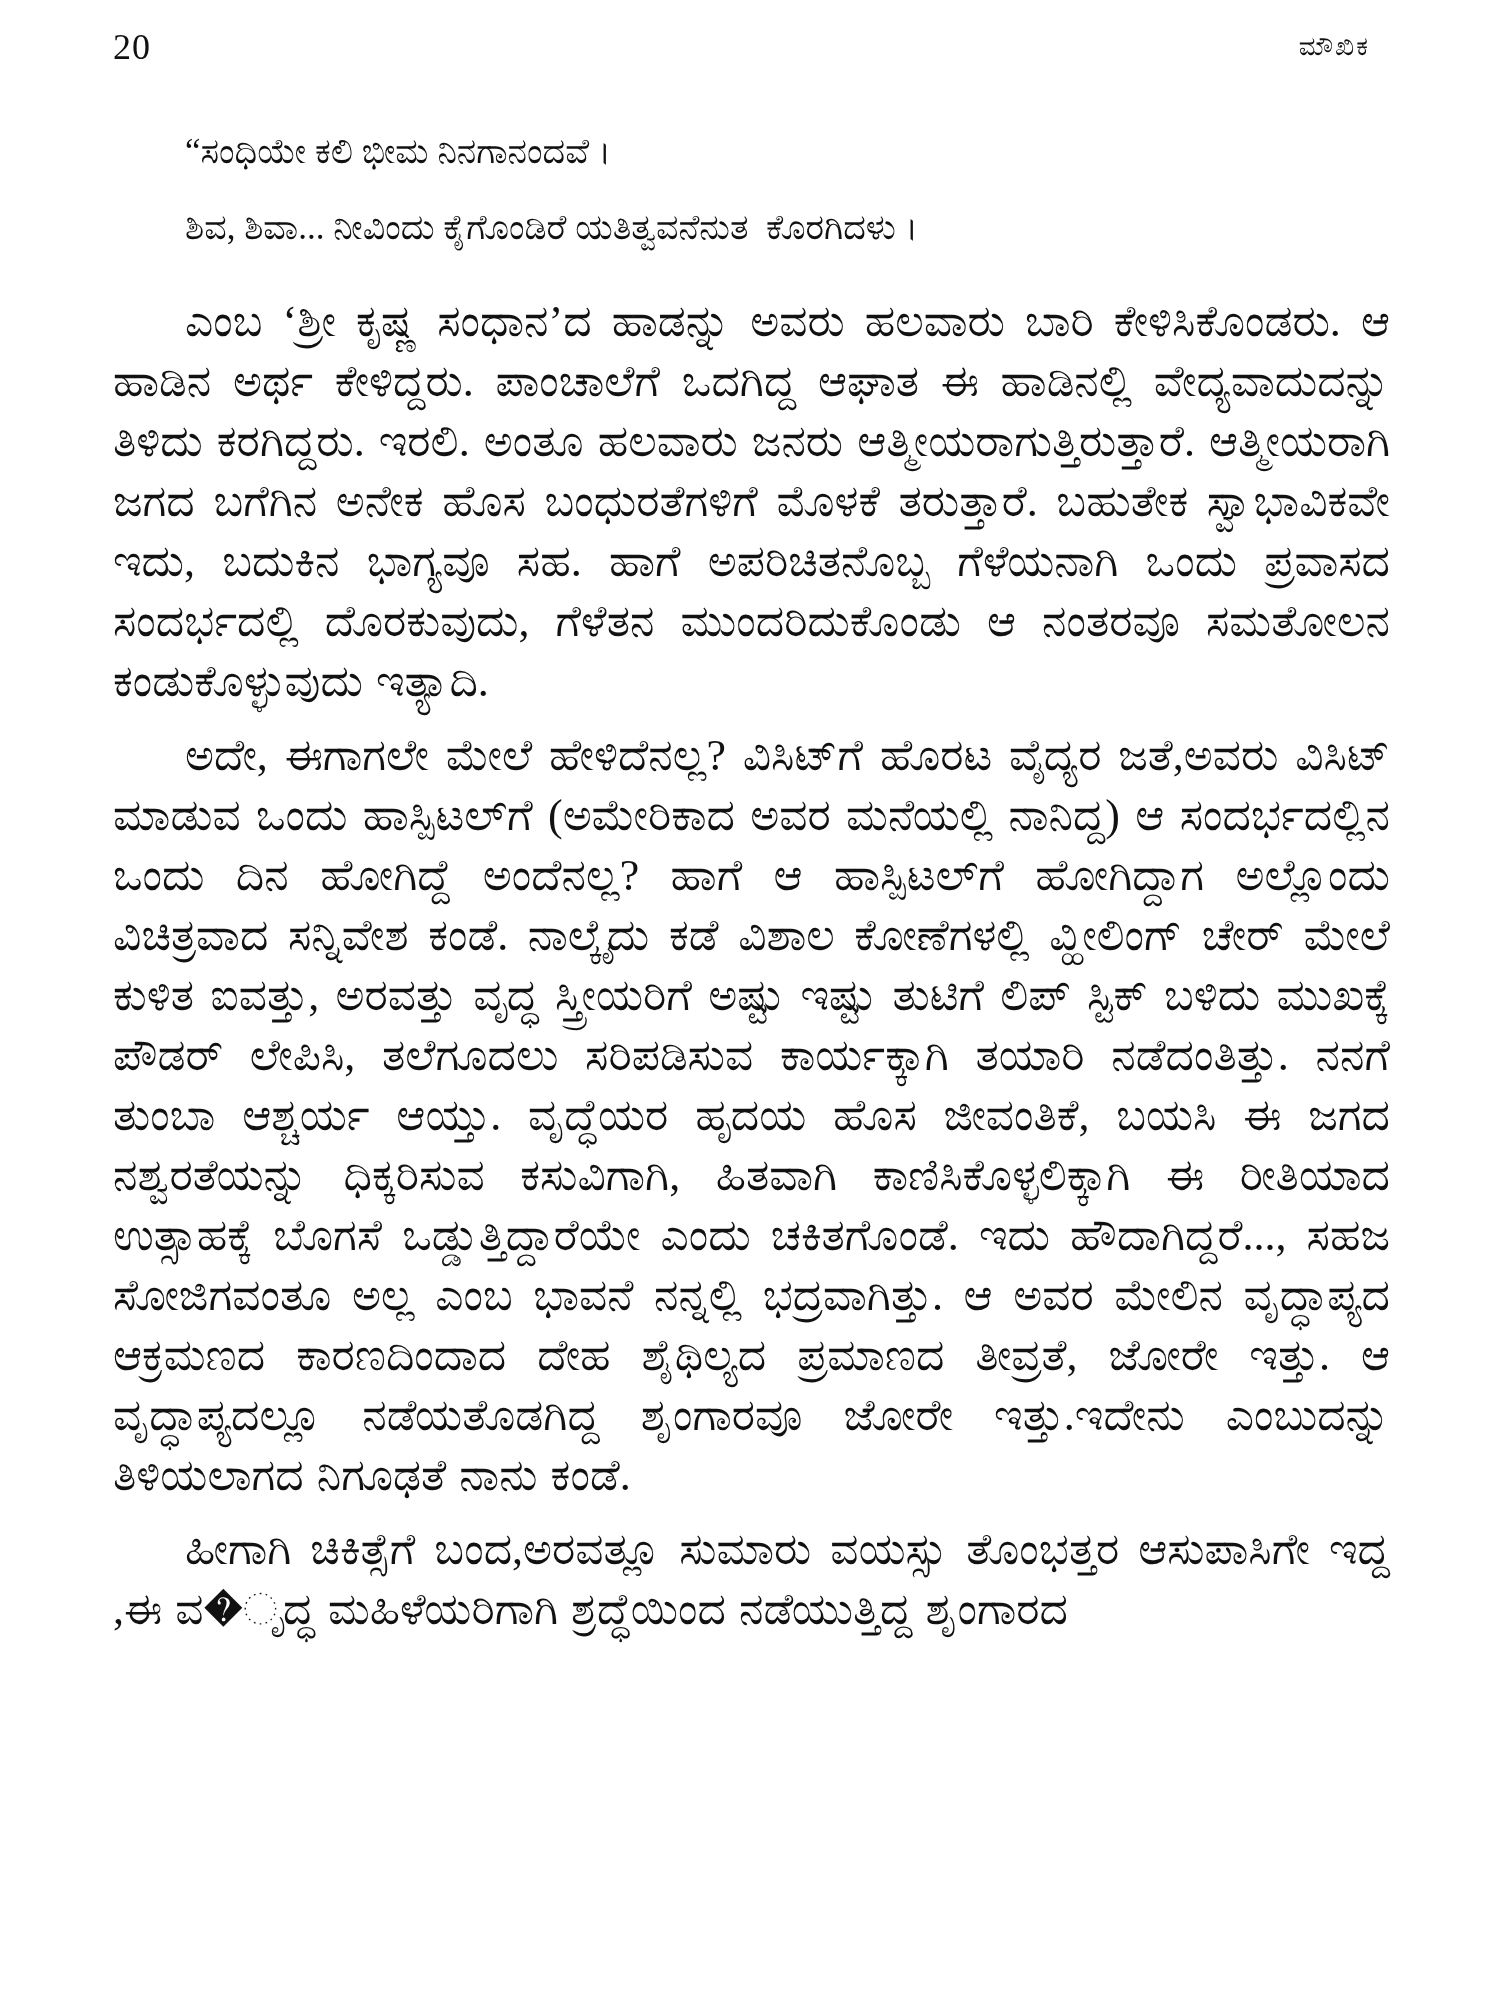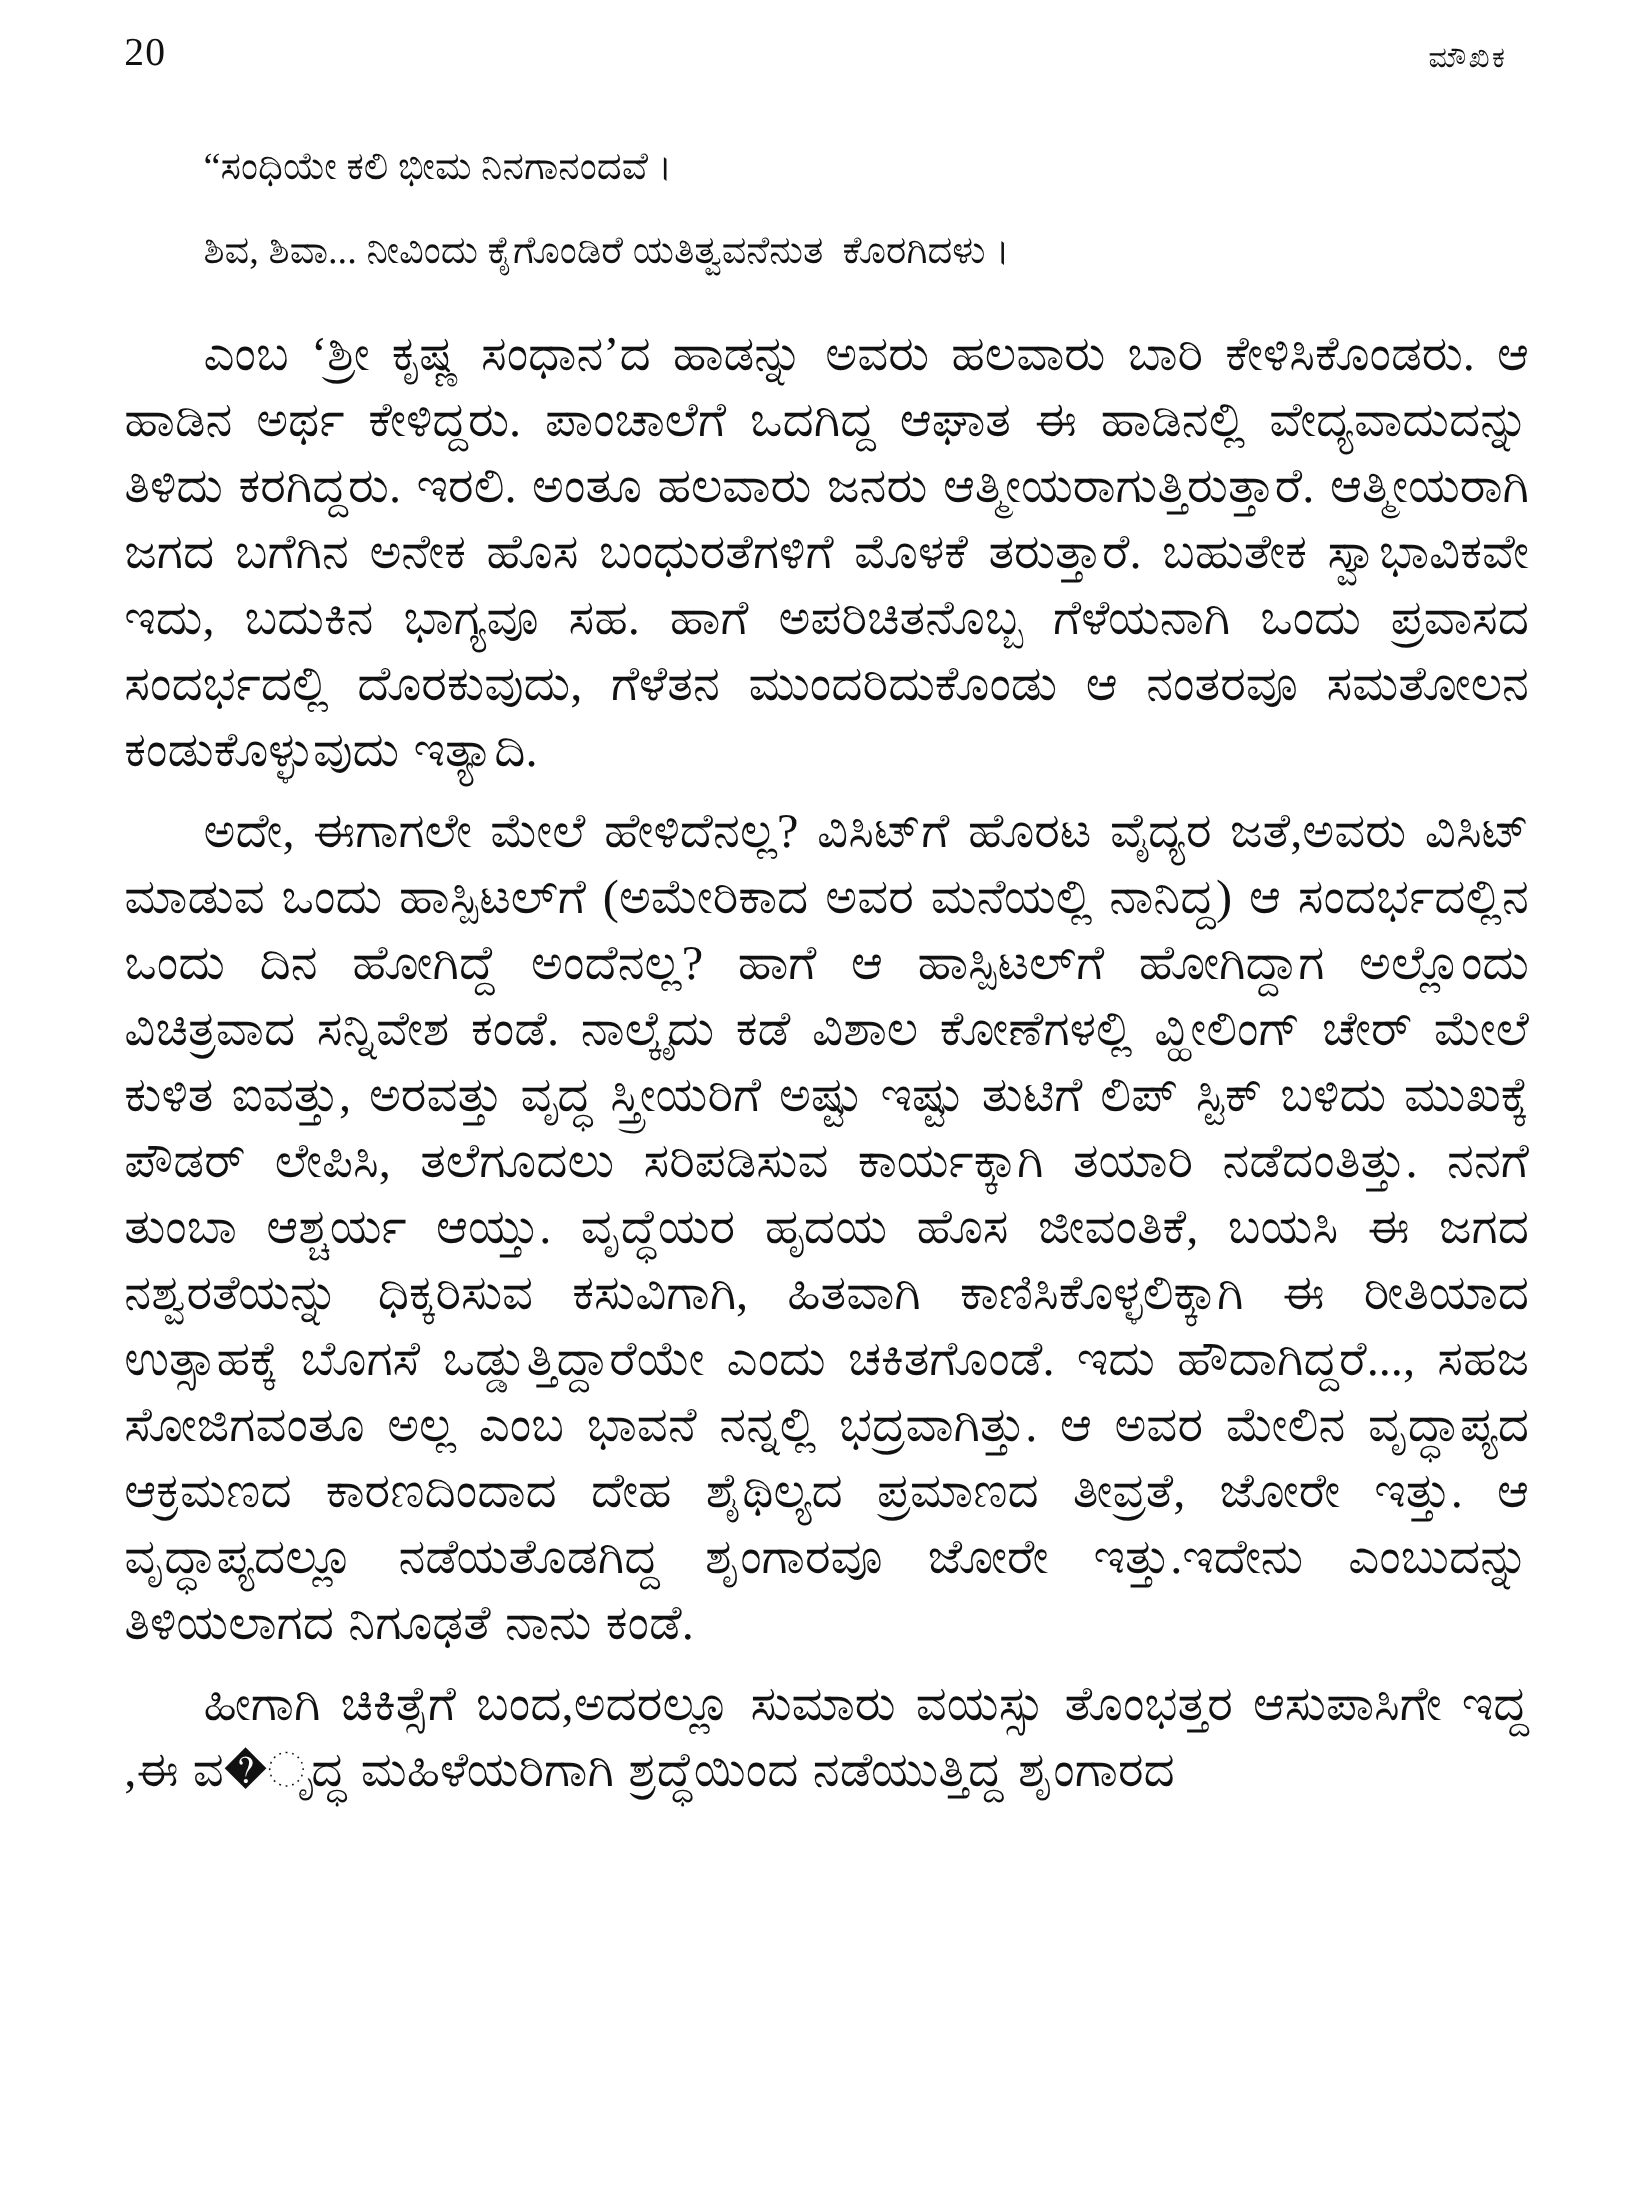--- a/index.html
+++ b/index.html
@@ -11,21 +11,21 @@
     margin: 0 auto;
     background: #ffffff;
     color: #111111;
     font-family: "Liberation Serif", "DejaVu Serif", serif;
     padding: 26px 110px 0 113px;
     overflow: hidden;
   }
   .page-header {
     display: flex;
     justify-content: space-between;
-    align-items: flex-end;
+    align-items: center;
     gap: 11px;
   }
   .page-number {
     font-size: 36px;
     font-weight: 400;
     letter-spacing: 1px;
   }
   .running-title {
     font-size: 26px;
     font-weight: 400;
@@ -67,16 +67,16 @@
   </header>
 
   <section class="poem">
     <div class="poem-line">“ಸಂಧಿಯೇ ಕಲಿ ಭೀಮ ನಿನಗಾನಂದವೆ ।</div>
     <div class="poem-line">ಶಿವ, ಶಿವಾ... ನೀವಿಂದು ಕೈಗೊಂಡಿರೆ ಯತಿತ್ವವನೆನುತ  ಕೊರಗಿದಳು ।</div>
   </section>
 
   <section class="body-text">
     <p class="para">ಎಂಬ ‘ಶ್ರೀ ಕೃಷ್ಣ ಸಂಧಾನ’ದ ಹಾಡನ್ನು ಅವರು ಹಲವಾರು ಬಾರಿ ಕೇಳಿಸಿಕೊಂಡರು. ಆ ಹಾಡಿನ ಅರ್ಥ ಕೇಳಿದ್ದರು. ಪಾಂಚಾಲೆಗೆ ಒದಗಿದ್ದ ಆಘಾತ ಈ ಹಾಡಿನಲ್ಲಿ ವೇದ್ಯವಾದುದನ್ನು ತಿಳಿದು ಕರಗಿದ್ದರು. ಇರಲಿ. ಅಂತೂ ಹಲವಾರು ಜನರು ಆತ್ಮೀಯರಾಗುತ್ತಿರುತ್ತಾರೆ. ಆತ್ಮೀಯರಾಗಿ ಜಗದ ಬಗೆಗಿನ ಅನೇಕ ಹೊಸ ಬಂಧುರತೆಗಳಿಗೆ ಮೊಳಕೆ ತರುತ್ತಾರೆ. ಬಹುತೇಕ ಸ್ವಾಭಾವಿಕವೇ ಇದು, ಬದುಕಿನ ಭಾಗ್ಯವೂ ಸಹ. ಹಾಗೆ ಅಪರಿಚಿತನೊಬ್ಬ ಗೆಳೆಯನಾಗಿ ಒಂದು ಪ್ರವಾಸದ ಸಂದರ್ಭದಲ್ಲಿ ದೊರಕುವುದು, ಗೆಳೆತನ ಮುಂದರಿದುಕೊಂಡು ಆ ನಂತರವೂ ಸಮತೋಲನ ಕಂಡುಕೊಳ್ಳುವುದು ಇತ್ಯಾದಿ.</p>
     <p class="para">ಅದೇ, ಈಗಾಗಲೇ ಮೇಲೆ ಹೇಳಿದೆನಲ್ಲ? ವಿಸಿಟ್‌ಗೆ ಹೊರಟ ವೈದ್ಯರ ಜತೆ,ಅವರು ವಿಸಿಟ್ ಮಾಡುವ ಒಂದು ಹಾಸ್ಪಿಟಲ್‌ಗೆ (ಅಮೇರಿಕಾದ ಅವರ ಮನೆಯಲ್ಲಿ ನಾನಿದ್ದ) ಆ ಸಂದರ್ಭದಲ್ಲಿನ ಒಂದು ದಿನ ಹೋಗಿದ್ದೆ ಅಂದೆನಲ್ಲ? ಹಾಗೆ ಆ ಹಾಸ್ಪಿಟಲ್‌ಗೆ ಹೋಗಿದ್ದಾಗ ಅಲ್ಲೊಂದು ವಿಚಿತ್ರವಾದ ಸನ್ನಿವೇಶ ಕಂಡೆ. ನಾಲ್ಕೈದು ಕಡೆ ವಿಶಾಲ ಕೋಣೆಗಳಲ್ಲಿ ವ್ಹೀಲಿಂಗ್ ಚೇರ್ ಮೇಲೆ ಕುಳಿತ ಐವತ್ತು, ಅರವತ್ತು ವೃದ್ಧ ಸ್ತ್ರೀಯರಿಗೆ ಅಷ್ಟು ಇಷ್ಟು ತುಟಿಗೆ ಲಿಪ್ ಸ್ಟಿಕ್ ಬಳಿದು ಮುಖಕ್ಕೆ ಪೌಡರ್ ಲೇಪಿಸಿ, ತಲೆಗೂದಲು ಸರಿಪಡಿಸುವ ಕಾರ್ಯಕ್ಕಾಗಿ ತಯಾರಿ ನಡೆದಂತಿತ್ತು. ನನಗೆ ತುಂಬಾ ಆಶ್ಚರ್ಯ ಆಯ್ತು. ವೃದ್ಧೆಯರ ಹೃದಯ ಹೊಸ ಜೀವಂತಿಕೆ, ಬಯಸಿ ಈ ಜಗದ ನಶ್ವರತೆಯನ್ನು ಧಿಕ್ಕರಿಸುವ ಕಸುವಿಗಾಗಿ, ಹಿತವಾಗಿ ಕಾಣಿಸಿಕೊಳ್ಳಲಿಕ್ಕಾಗಿ ಈ ರೀತಿಯಾದ ಉತ್ಸಾಹಕ್ಕೆ ಬೊಗಸೆ ಒಡ್ಡುತ್ತಿದ್ದಾರೆಯೇ ಎಂದು ಚಕಿತಗೊಂಡೆ. ಇದು ಹೌದಾಗಿದ್ದರೆ..., ಸಹಜ ಸೋಜಿಗವಂತೂ ಅಲ್ಲ ಎಂಬ ಭಾವನೆ ನನ್ನಲ್ಲಿ ಭದ್ರವಾಗಿತ್ತು. ಆ ಅವರ ಮೇಲಿನ ವೃದ್ಧಾಪ್ಯದ ಆಕ್ರಮಣದ ಕಾರಣದಿಂದಾದ ದೇಹ ಶೈಥಿಲ್ಯದ ಪ್ರಮಾಣದ ತೀವ್ರತೆ, ಜೋರೇ ಇತ್ತು. ಆ ವೃದ್ಧಾಪ್ಯದಲ್ಲೂ ನಡೆಯತೊಡಗಿದ್ದ ಶೃಂಗಾರವೂ ಜೋರೇ ಇತ್ತು.ಇದೇನು ಎಂಬುದನ್ನು ತಿಳಿಯಲಾಗದ ನಿಗೂಢತೆ ನಾನು ಕಂಡೆ.</p>
-    <p class="para">ಹೀಗಾಗಿ ಚಿಕಿತ್ಸೆಗೆ ಬಂದ,ಅದರಲ್ಲೂ ಸುಮಾರು ವಯಸ್ಸು ತೊಂಭತ್ತರ ಆಸುಪಾಸಿಗೇ ಇದ್ದ ,ಈ ವ�ೃದ್ಧ ಮಹಿಳೆಯರಿಗಾಗಿ ಶ್ರದ್ಧೆಯಿಂದ ನಡೆಯುತ್ತಿದ್ದ ಶೃಂಗಾರದ</p>
+    <p class="para">ಹೀಗಾಗಿ ಚಿಕಿತ್ಸೆಗೆ ಬಂದ,ಅರವತ್ಲೂ ಸುಮಾರು ವಯಸ್ಸು ತೊಂಭತ್ತರ ಆಸುಪಾಸಿಗೇ ಇದ್ದ ,ಈ ವ�ೃದ್ಧ ಮಹಿಳೆಯರಿಗಾಗಿ ಶ್ರದ್ಧೆಯಿಂದ ನಡೆಯುತ್ತಿದ್ದ ಶೃಂಗಾರದ</p>
   </section>
 
 </div>
 
 </body></html>

